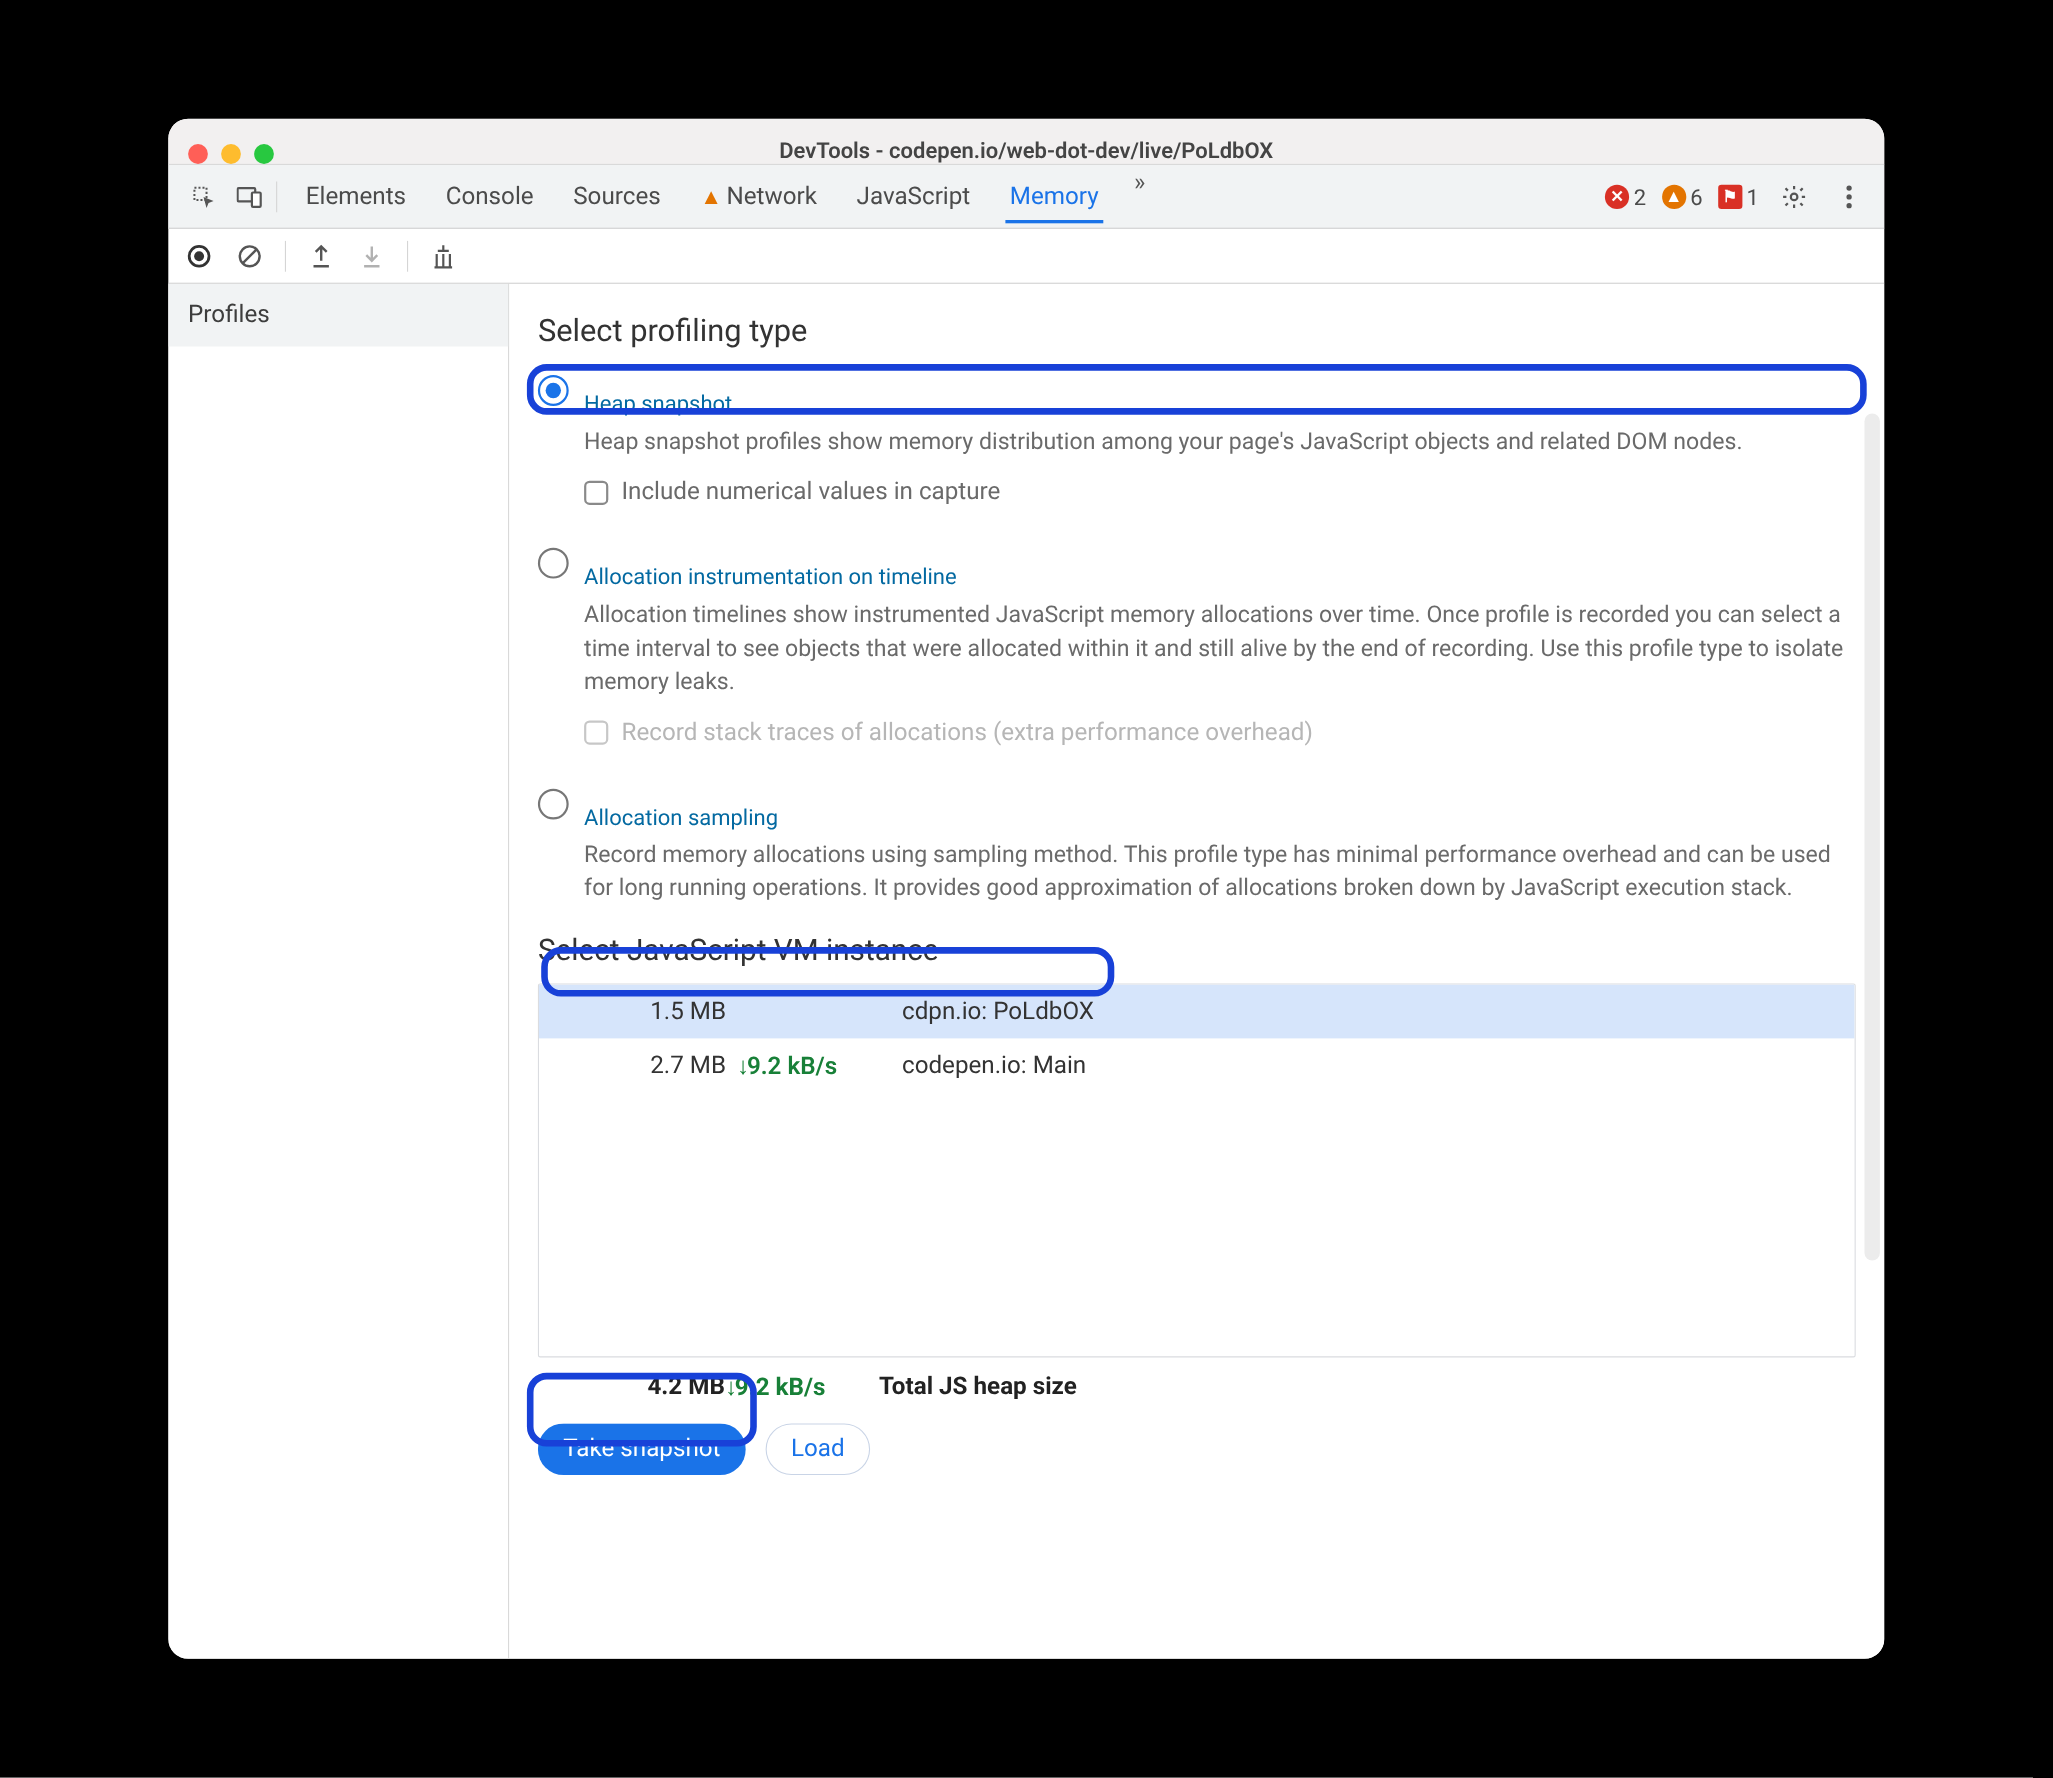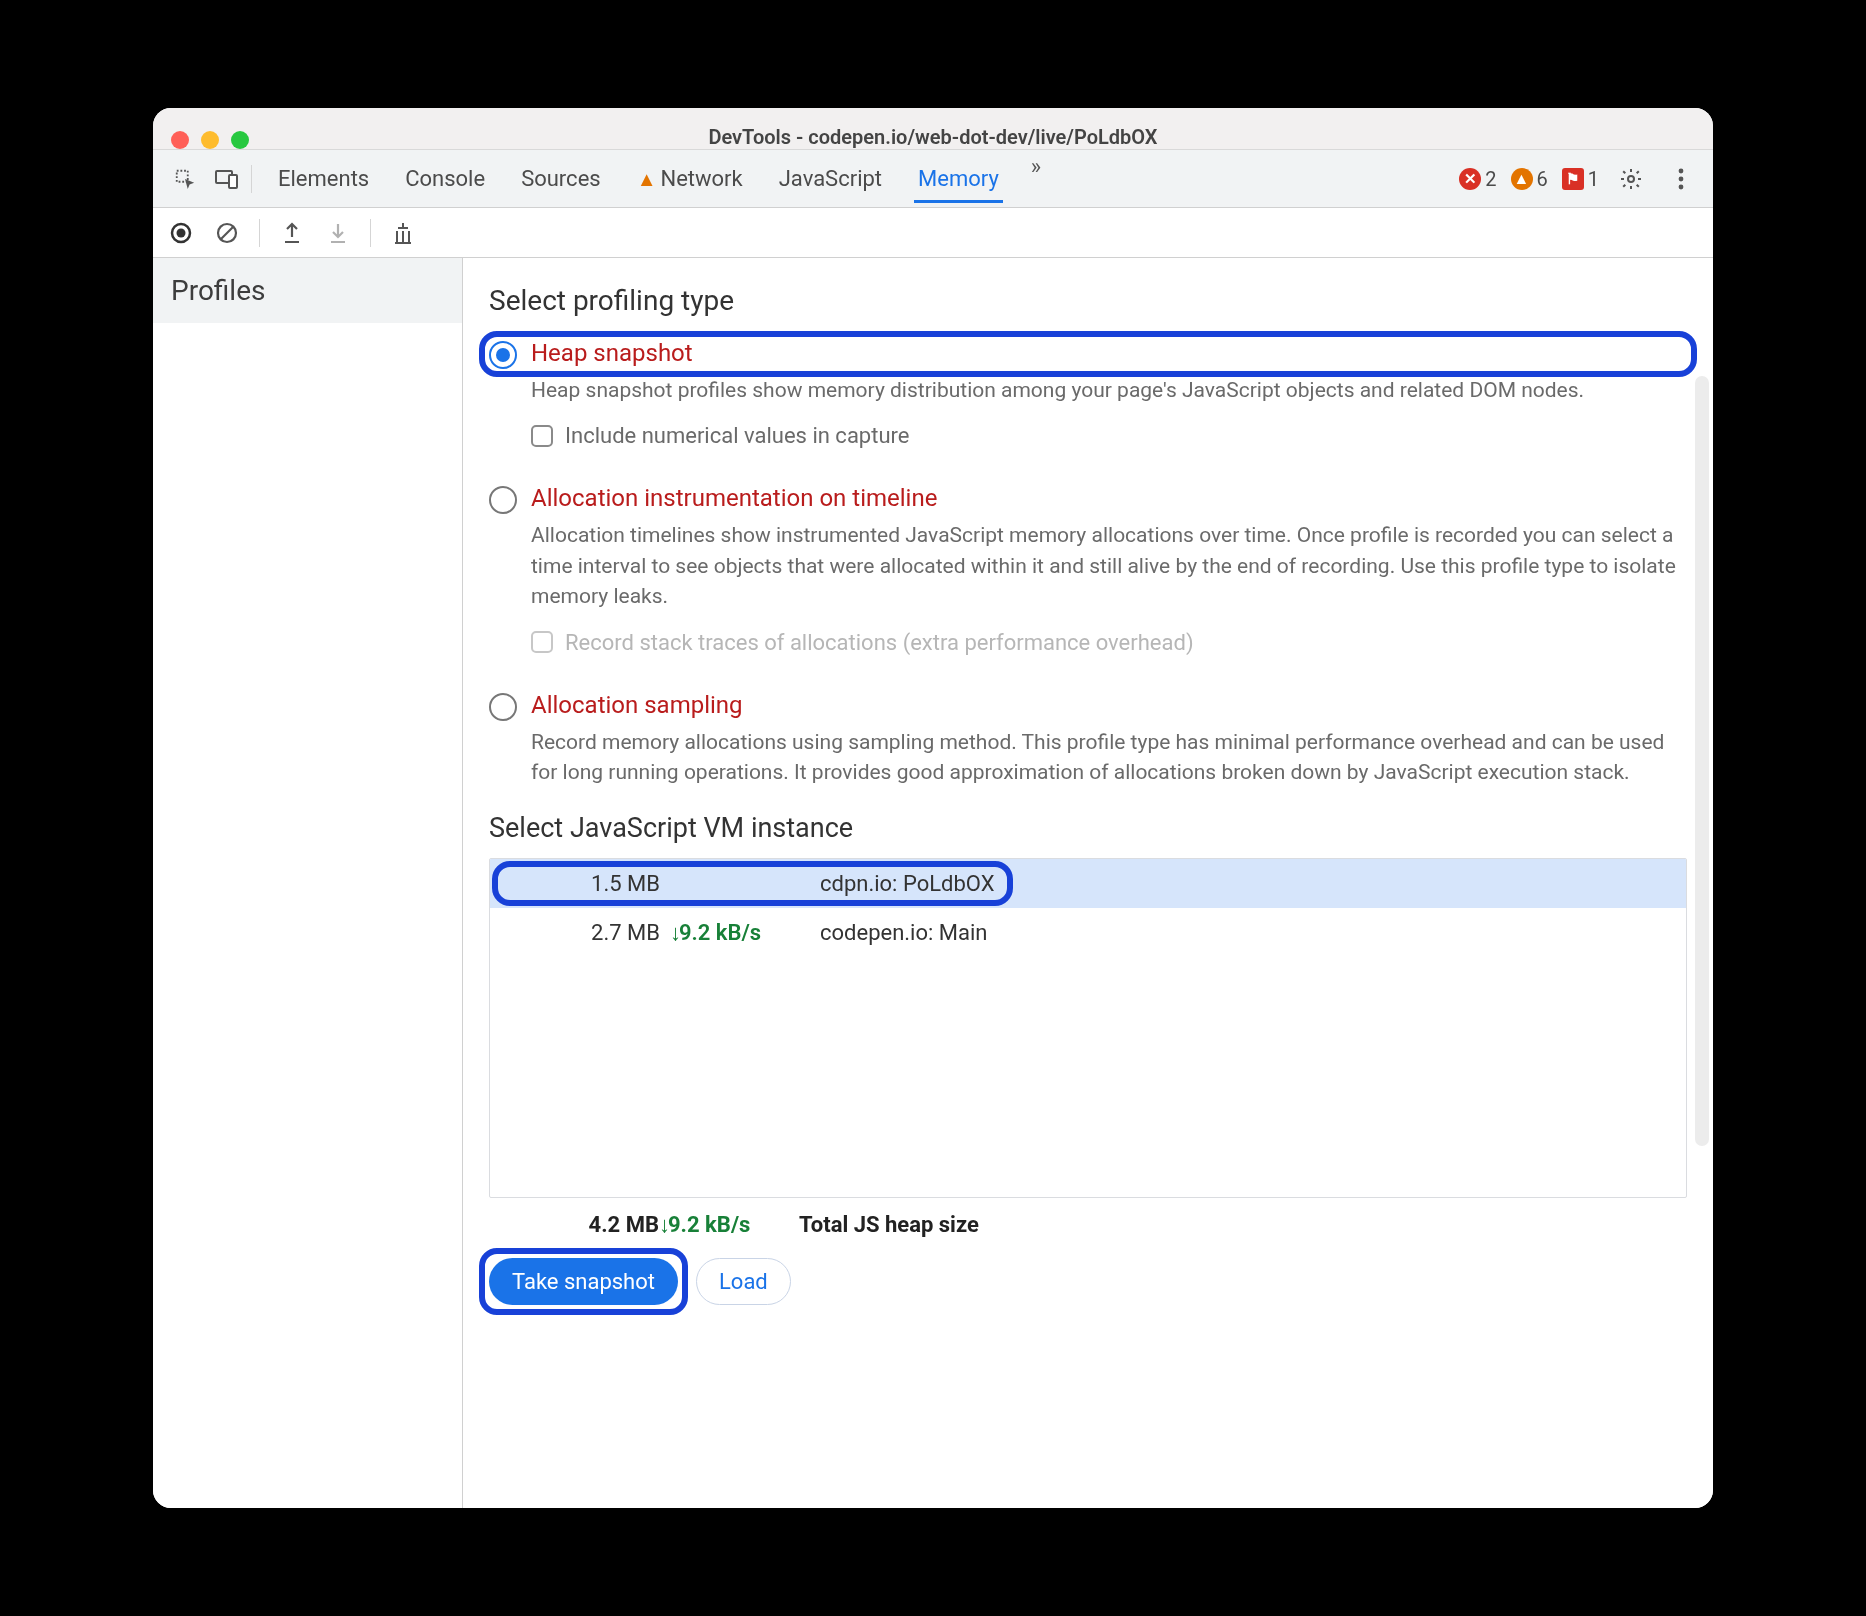--- a/index.html
+++ b/index.html
@@ -68,32 +68,32 @@
     border-bottom: 1px solid #d0d0d0;
     display:flex; align-items:center;
     padding: 0 14px;
     gap:18px;
   }
   .tool-ic { width:28px; height:28px; display:flex; align-items:center; justify-content:center; color:#444; }
   .vsep { width:1px; height:28px; background:#d5d5d5; }
   
   .body { flex:1; display:flex; overflow:hidden; }
   .sidebar { width:310px; border-right:1px solid #d0d0d0; background:#fff; }
-  .sidebar-row { padding:16px 18px; background:#f1f3f4; font-size:28px; color:#3d3d3d; }
+  .sidebar-row { padding:16px 18px; background:#f1f3f4; font-size:22px; color:#3d3d3d; }
   .main { flex:1; padding: 20px 26px 26px 26px; overflow:auto; position:relative; background:#fff; }
   .h { font-size:28px; color:#333; margin: 6px 0 14px 0; font-weight:400; }
   .opt { display:flex; gap:14px; padding:8px 0 2px 0; }
   .radio {
     width:28px; height:28px; border:2px solid #777; border-radius:50%; flex:0 0 28px;
     display:flex; align-items:center; justify-content:center; background:#fff; margin-top:2px;
   }
   .radio.sel { border-color:#1a73e8; }
   .radio.sel .pip { width:14px; height:14px; border-radius:50%; background:#1a73e8; }
   .opt-body { flex:1; }
-  .opt-title { font-size:24px; color:#b91c1c; }
+  .opt-title { font-size:20px; color:#0369a1;margin-top:16px; }
   .opt-desc { font-size:21px; color:#6a6a6a; line-height:1.45; margin-top:8px; }
   .sub-check { display:flex; align-items:center; gap:12px; margin:16px 0 28px 42px; font-size:22px; color:#6a6a6a; }
   .cb { width:22px; height:22px; border:2px solid #8a8a8a; border-radius:5px; }
   .cb.disabled { border-color:#c7c7c7; }
   .sub-check.disabled { color:#b6b6b6; }
   .h2 { font-size:27px; color:#333; margin: 22px 0 14px 0; font-weight:400; }
   .vm-list { border:1px solid #dadce0; border-radius:2px; height:340px; overflow:auto; }
   .vm-row { display:flex; padding:12px 20px; font-size:22px; color:#333; gap:10px; }
   .vm-row.sel { background:#d6e5fb; }
   .col-size { width:150px; text-align:right; }

